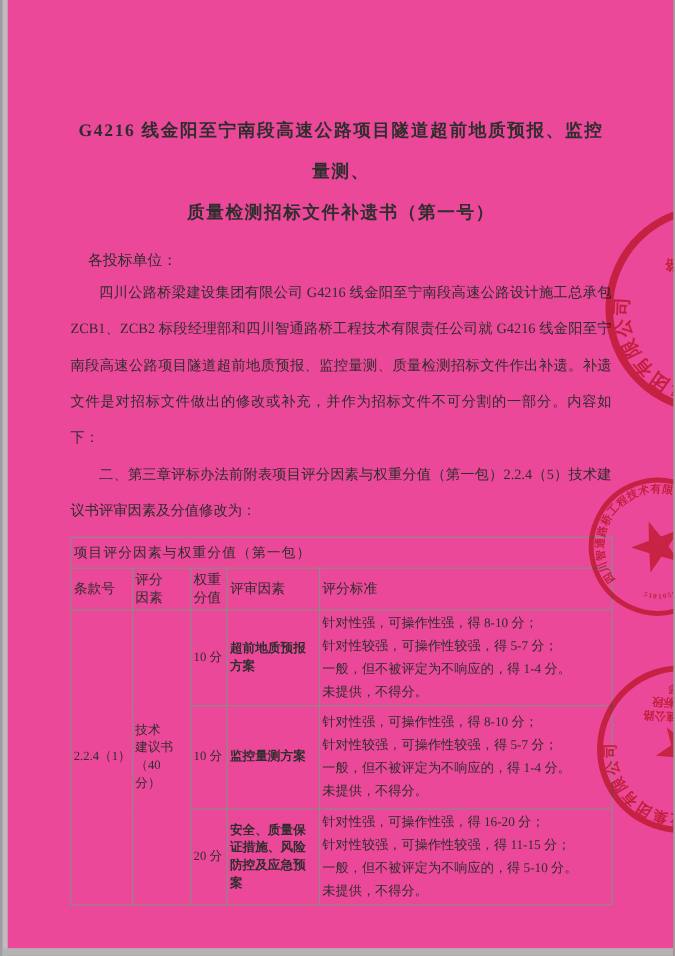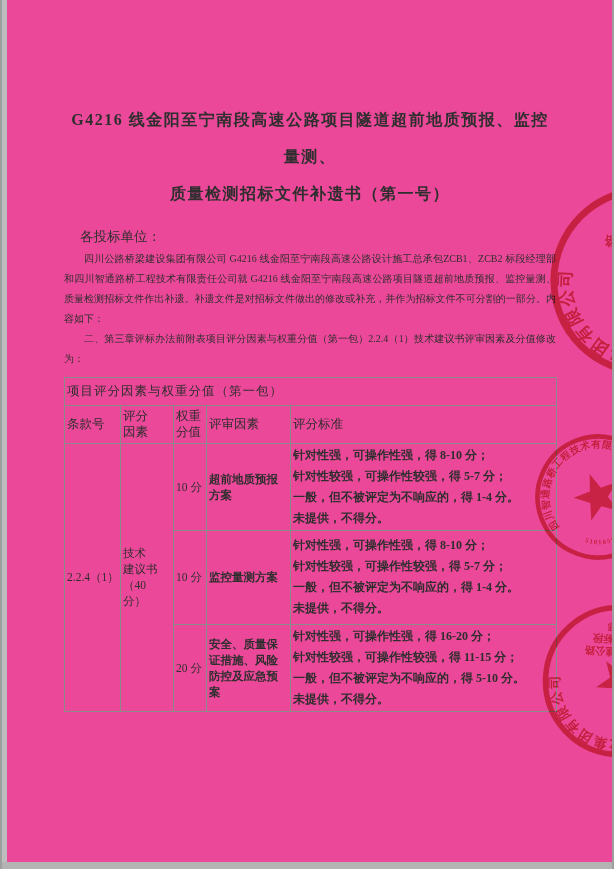--- a/index.html
+++ b/index.html
@@ -11,34 +11,34 @@
     color:#2e2e2e;
   }
   .edge-left  { position:absolute; left:0; top:0; width:5px; height:100%; background:#bdbdbd; }
   .edge-bottom{ position:absolute; left:0; bottom:0; width:100%; height:7px; background:#b3b3b3; }
 
   .doc { position:absolute; left:62px; top:101px; width:492px; }
 
   .title-line { text-align:center; font-weight:bold; font-size:16px; line-height:37px; letter-spacing:1.5px; }
 
   .salutation { margin-top:13px; font-size:13.5px; line-height:23.5px;margin-left:16px; }
-  .para { font-size:10px; line-height:20px; text-align:justify; text-indent:2em; }
+  .para { font-size:13px; line-height:33px; text-align:justify; text-indent:2em; }
 
   table.eval { width:492px; border-collapse:collapse; margin-top:8px; table-layout:fixed; }
   table.eval td { border:1px solid #8a8a8a; vertical-align:middle; text-align:left;
                   font-size:11.5px; line-height:16px; overflow:hidden; padding:1px 2px; }
   tr.cap td  { height:28px; font-size:12.5px; letter-spacing:1px; }
   tr.head td { height:38px; font-size:12.5px; white-space:pre-line; }
   .col-clause{ width:56px; } .col-factor{ width:53px; } .col-weight{ width:33px; }
   .col-review{ width:84px; } .col-standard{ width:266px; }
   td.factor-cell { white-space:pre-line; line-height:21px; font-size:12px; }
   td.clause-cell { white-space:nowrap; font-size:11.5px; }
   td.weight-cell { font-size:12px; white-space:nowrap; }
   td.review-cell { font-size:11.5px; line-height:15px; padding:1px 3px;font-weight:bold; }
-  td.std-cell { text-align:left; padding:2px 6px 2px 8px;font-weight:bold; }
+  td.std-cell { text-align:left; padding:2px 6px 2px 8px; }
   .std-line { font-size:12px; line-height:21px; white-space:nowrap; overflow:hidden; }
   tr.row-a td { height:86px; } tr.row-b td { height:94px; } tr.row-c td { height:85px; }
 
   .seal { position:absolute; mix-blend-mode:multiply; opacity:0.88; pointer-events:none; }
   .seal svg { width:100%; height:100%; overflow:visible; }
   .seal .ring { fill:none; stroke:#c8453c; stroke-width:7; opacity:0.85; }
   .seal .star { fill:#c8453c; opacity:0.82; }
   .seal text { fill:#c8453c; font-family:"Liberation Serif","DejaVu Serif",serif;
                font-weight:bold; opacity:0.9; }
   .seal .rim  { font-size:17px; letter-spacing:2px; }
@@ -56,21 +56,21 @@
 <div class="page">
   <div class="edge-left"></div>
   <div class="edge-bottom"></div>
 
   <div class="doc">
     <div class="title-line">G4216 线金阳至宁南段高速公路项目隧道超前地质预报、监控量测、</div>
     <div class="title-line">质量检测招标文件补遗书（第一号）</div>
 
     <div class="salutation">各投标单位：</div>
     <p class="para">四川公路桥梁建设集团有限公司 G4216 线金阳至宁南段高速公路设计施工总承包ZCB1、ZCB2 标段经理部和四川智通路桥工程技术有限责任公司就 G4216 线金阳至宁南段高速公路项目隧道超前地质预报、监控量测、质量检测招标文件作出补遗。补遗文件是对招标文件做出的修改或补充，并作为招标文件不可分割的一部分。内容如下：</p>
-    <p class="para">二、第三章评标办法前附表项目评分因素与权重分值（第一包）2.2.4（1）技术建议书评审因素及分值修改为：</p>
+    <p class="para">二、第三章评标办法前附表项目评分因素与权重分值（第一包）2.2.4（5）技术建议书评审因素及分值修改为：</p>
 
     <table class="eval">
       <colgroup>
         <col class="col-clause">
           <col class="col-factor">
           <col class="col-weight">
         <col class="col-review">
           <col class="col-standard">
       </colgroup>
       <tbody>

